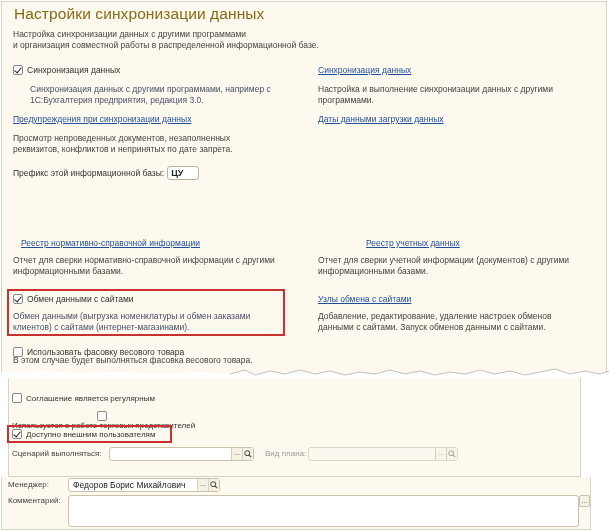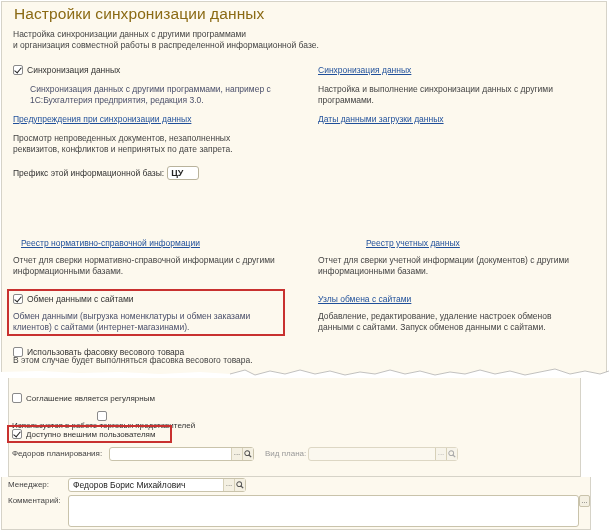--- a/index.html
+++ b/index.html
@@ -144,21 +144,21 @@
   </div>
   <div class="abs cb-row" style="left:3px; top:33px; font-size:8px;flex-direction:column;">
     <span class="cb"></span>
     <span>Используется в работе торговых представителей</span>
   </div>
   <div class="abs cb-row" style="left:3px; top:51px; font-size:8px;">
     <span class="cb checked"></span>
     <span>Доступно внешним пользователям</span>
   </div>
 
-  <div class="lbl" style="left:3px; top:71px;">Федоров планирования:</div>
+  <div class="lbl" style="left:3px; top:71px;">Сценарий выполняться:</div>
   <div class="field" style="left:100px; top:69px; width:145px;">
     <span class="fbtn" style="right:11px;">...</span>
     <span class="fbtn search" style="right:0;">
       <svg width="8" height="8" viewBox="0 0 10 10" style="margin-top:2px">
           <circle cx="4" cy="4" r="3" fill="none" stroke="#555" stroke-width="1.3"></circle>
           <line x1="6.2" y1="6.2" x2="9" y2="9" stroke="#555" stroke-width="1.5"></line>
         </svg>
     </span>
   </div>
   <div class="lbl muted" style="left:256px; top:71px;">Вид плана:</div>
@@ -170,21 +170,21 @@
           <line x1="6.2" y1="6.2" x2="9" y2="9" stroke="#aaa" stroke-width="1.5"></line>
         </svg>
     </span>
   </div>
 </div>
 
 <div class="highlight" style="left:7px; top:425px; width:165px; height:18px;"></div>
 
 <div class="bottom-area">
   <div class="lbl" style="left:6px; top:3px;">Менеджер:</div>
-  <div class="field" style="left:66px; top:1px; width:178px;">
+  <div class="field" style="left:66px; top:1px; width:152px;">
     <span style="position:absolute; left:4px; top:1px; font-size:8.5px; color:#222;">Федоров Борис Михайлович</span>
     <span class="fbtn" style="right:11px;">...</span>
     <span class="fbtn search" style="right:0;">
       <svg width="8" height="8" viewBox="0 0 10 10" style="margin-top:2px">
           <circle cx="4" cy="4" r="3" fill="none" stroke="#555" stroke-width="1.3"></circle>
           <line x1="6.2" y1="6.2" x2="9" y2="9" stroke="#555" stroke-width="1.5"></line>
         </svg>
     </span>
   </div>
   <div class="lbl" style="left:6px; top:19px;">Комментарий:</div>

